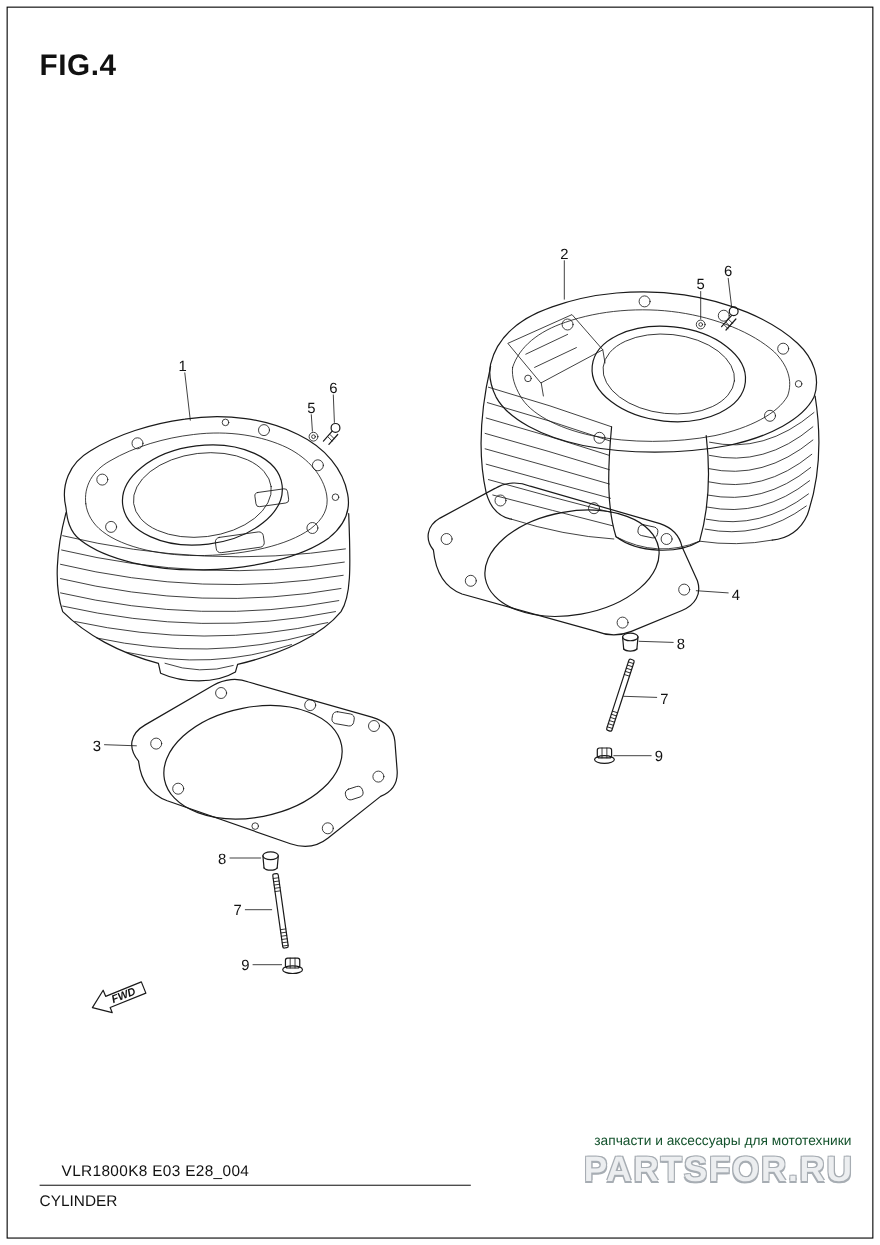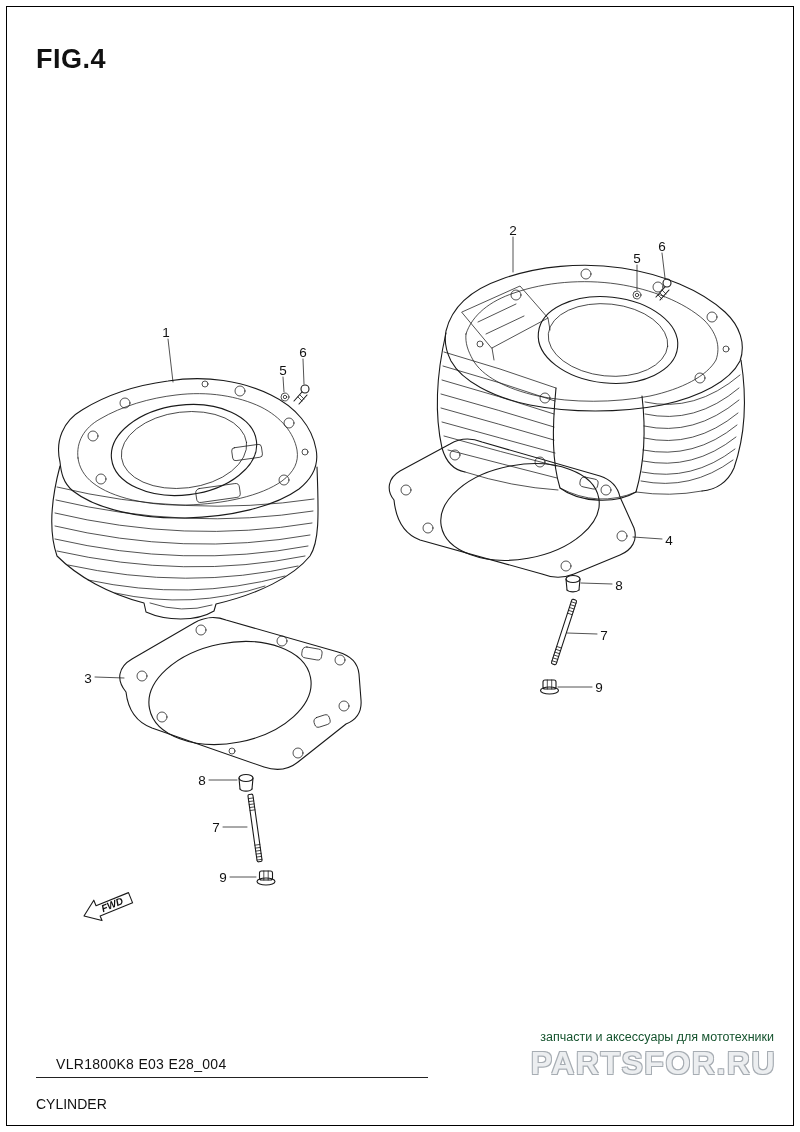--- a/index.html
+++ b/index.html
@@ -15,21 +15,21 @@
     position:absolute; left:36px; top:44px;
     font-size:27px; font-weight:bold; letter-spacing:0.5px;
   }
   .diagram { position:absolute; left:0; top:0; }
   .ln   { fill:none; stroke:#1a1a1a; stroke-width:1.1; stroke-linecap:round; stroke-linejoin:round; }
   .thin { stroke-width:0.75; }
   .callout { font-family:"Liberation Sans", sans-serif; font-size:13.5px; fill:#111; text-anchor:middle; }
   .fwd-text { font-family:"Liberation Sans", sans-serif; font-size:10px; font-style:italic; font-weight:bold; fill:#111; }
   .footer-code  { position:absolute; left:36px; top:1056px; font-size:14px; letter-spacing:0.3px;margin-left:20px; }
   .footer-rule  { position:absolute; left:36px; top:1077px; width:392px; height:1px; background:#222; }
-  .footer-title { position:absolute; left:36px; top:1083px; font-size:14px;margin-top:13px; }
+  .footer-title { position:absolute; left:36px; top:1083px; font-size:14px; }
   .wm { position:absolute; right:24px; top:1030px; width:440px; text-align:right; }
   .wm-tagline { font-size:12.5px; color:#14532d; margin:0 2px 3px 0; }
   .wm-logo {
     font-size:32px; font-weight:800; letter-spacing:1.5px; line-height:1;
     color:#eceef0;
     text-shadow:1px 1px 0 #a7adb3, -1px -1px 0 #a7adb3, 1px -1px 0 #a7adb3, -1px 1px 0 #a7adb3;
   }
 </style>
 </head>
 <body>

